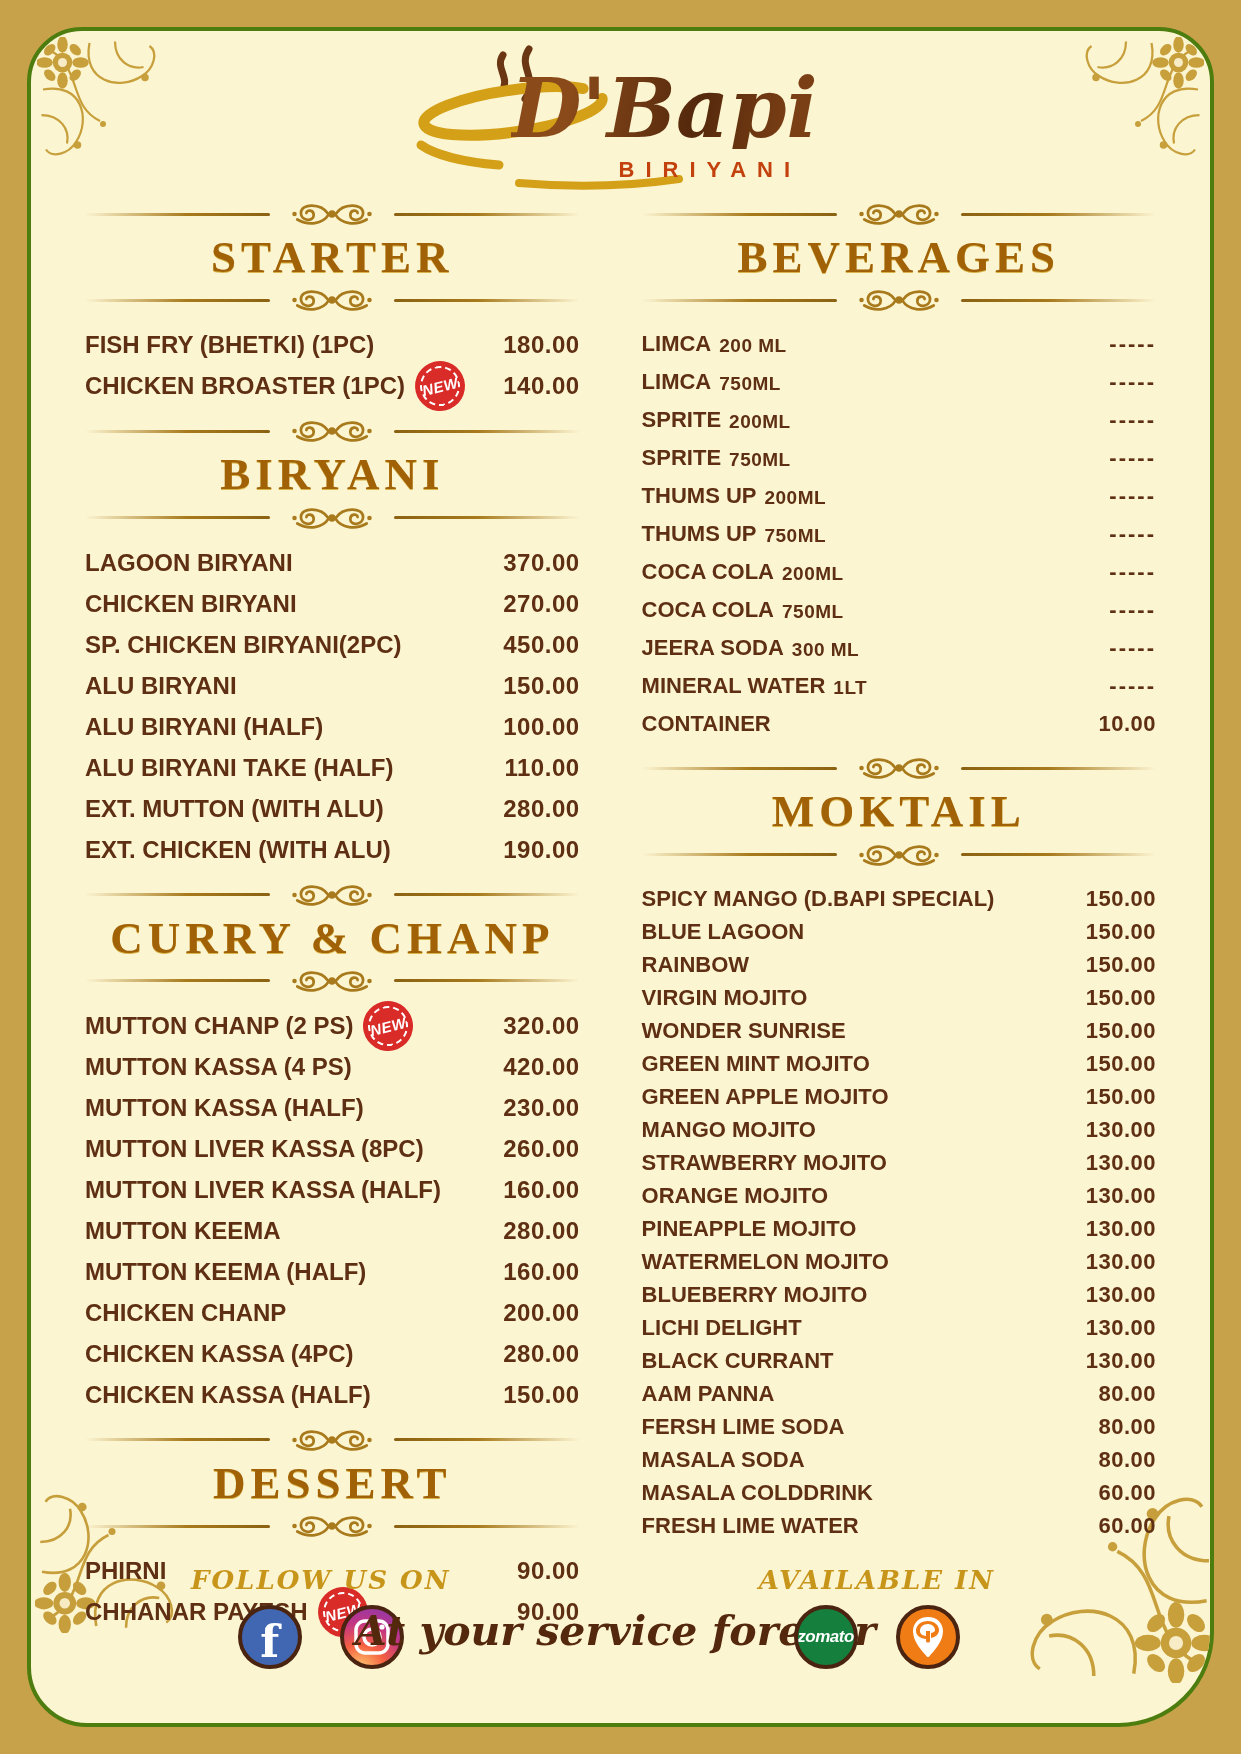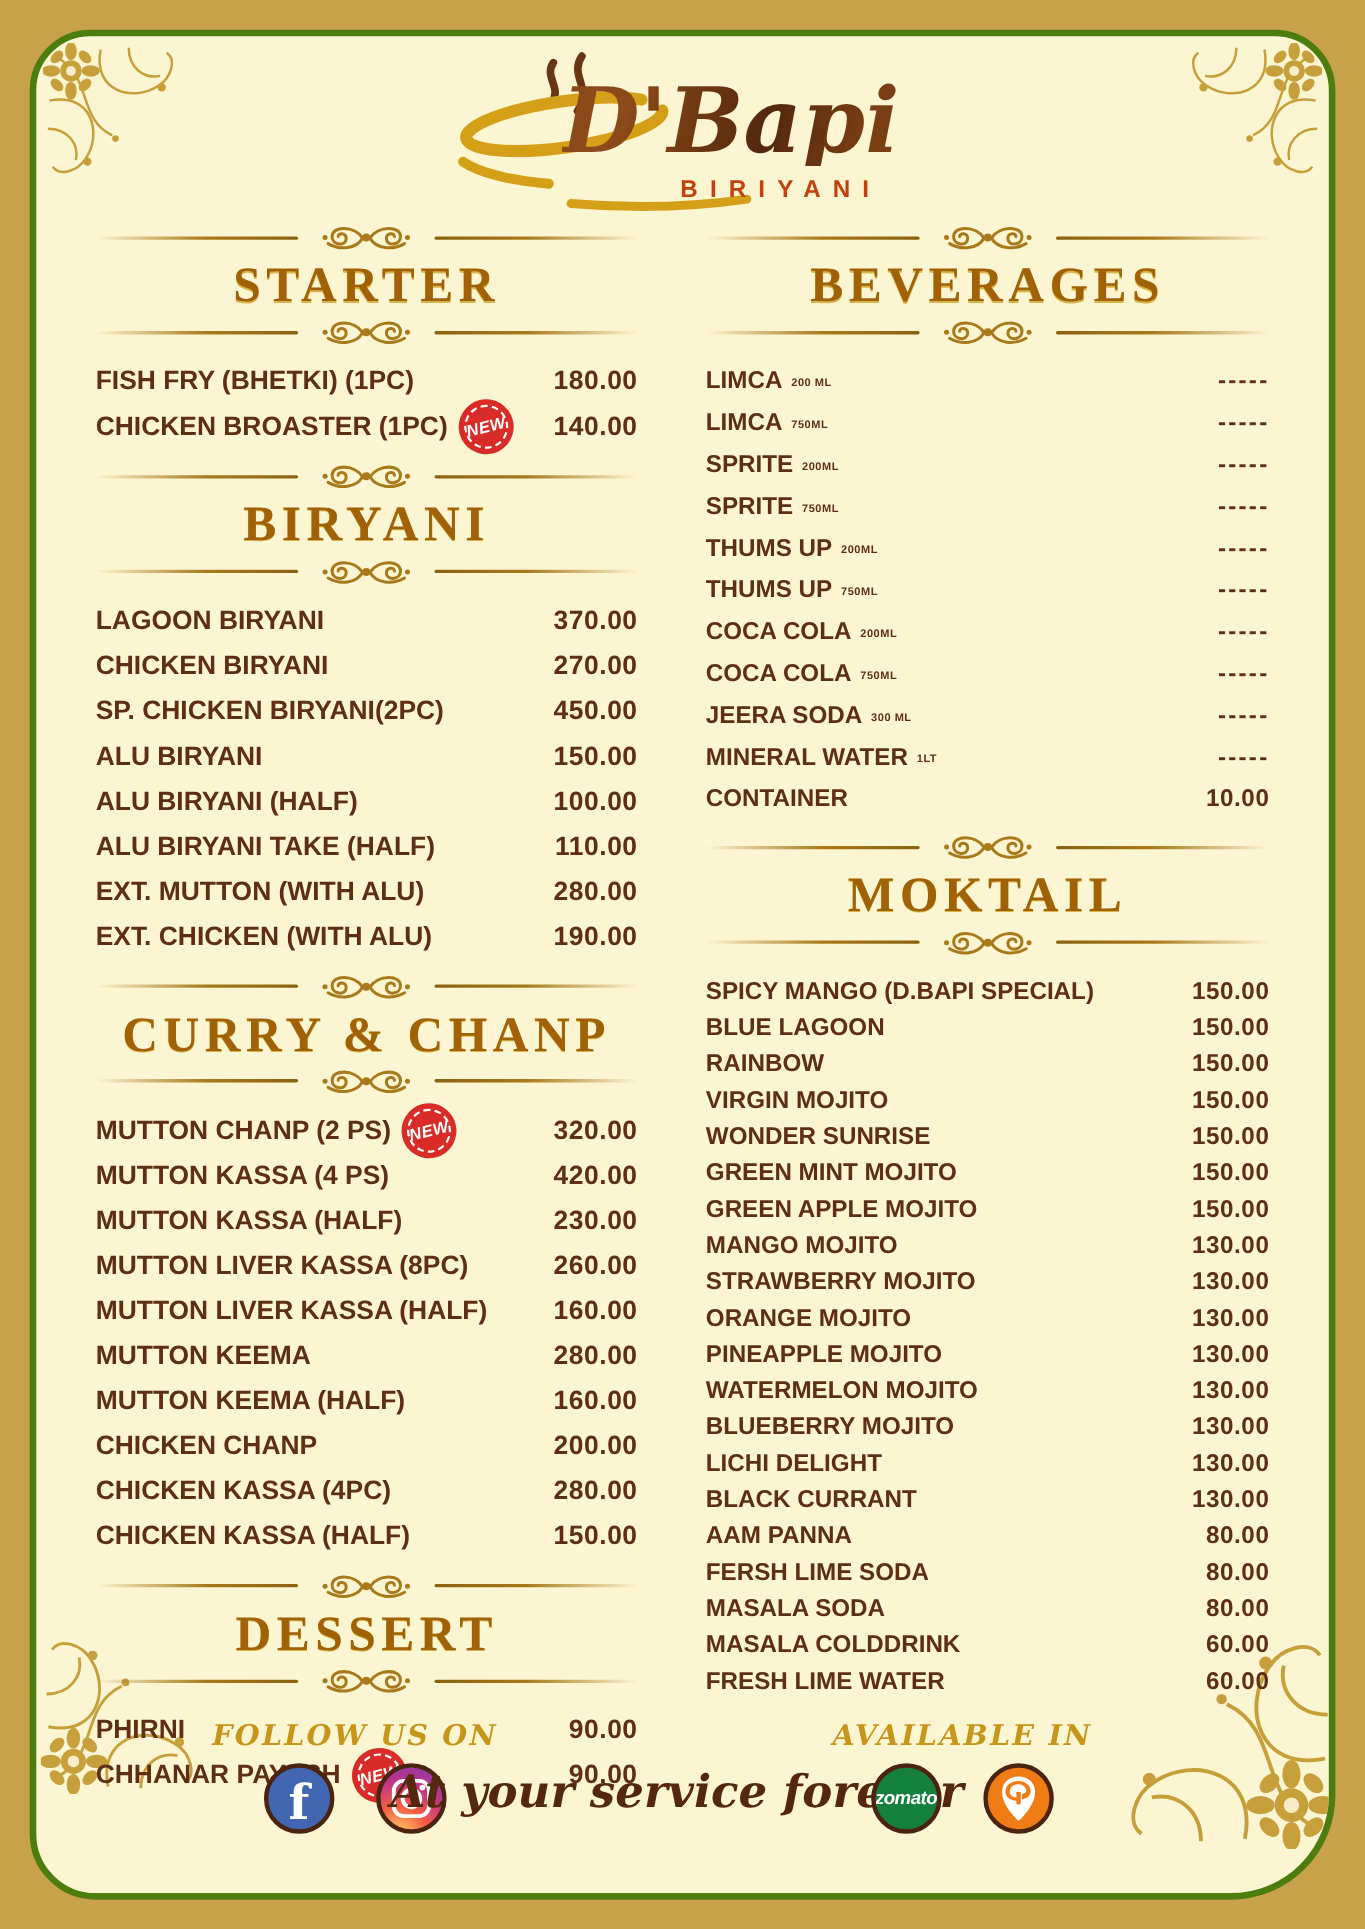--- a/index.html
+++ b/index.html
@@ -6,21 +6,21 @@
   html,body { width:1241px; height:1754px; }
   body {
     background:#c8a24b;
     font-family:"Liberation Sans", sans-serif;
     position:relative;
     overflow:hidden;
   }
   .panel {
     position:absolute; inset:27px;
     background:#fcf5d2;
-    border:6px solid #4d7c0f;
+    border:4px solid #4d7c0f;
     border-radius:55px 55px 95px 60px;
     overflow:hidden;
   }
   
   .corner { position:absolute; opacity:.95; pointer-events:none; }
   .corner.tl { top:6px; left:6px; width:150px; height:150px; }
   .corner.tr { top:6px; right:6px; width:150px; height:150px; transform:scaleX(-1); }
   .corner.bl { bottom:90px; left:4px; width:175px; height:175px; transform:scaleY(-1); }
   .corner.br { bottom:40px; right:-6px; width:235px; height:235px; transform:scale(-1,-1); }
 
@@ -62,21 +62,21 @@
 
   ul.items { list-style:none; display:flex; flex-direction:column; padding:16px 0 12px 0; }
   ul.items.roomy { gap:13px; }
   ul.items.normal { gap:12px; }
   ul.items.tight { gap:7px; }
 
   .item { display:flex; align-items:center; color:#5e2f12; font-weight:bold; }
   .col-left .item { font-size:24px; }
   .col-right .item { font-size:22px; }
   .item-name { display:flex; align-items:center; }
-  .item .size { font-size:10px; margin-left:8px; letter-spacing:.5px; padding-top:4px; }
+  .item .size { font-size:19px; margin-left:8px; letter-spacing:.5px; padding-top:4px; }
   .item .spacer { flex:1; }
   .item-price { min-width:100px; text-align:right; letter-spacing:.5px; }
   .item-price.dashes { letter-spacing:2px; }
 
   
   .badge {
     width:46px; height:46px; margin:-10px 6px -10px 12px;
     background:#d92b27; border-radius:50%;
     display:inline-flex; align-items:center; justify-content:center;
     transform:rotate(-14deg);

